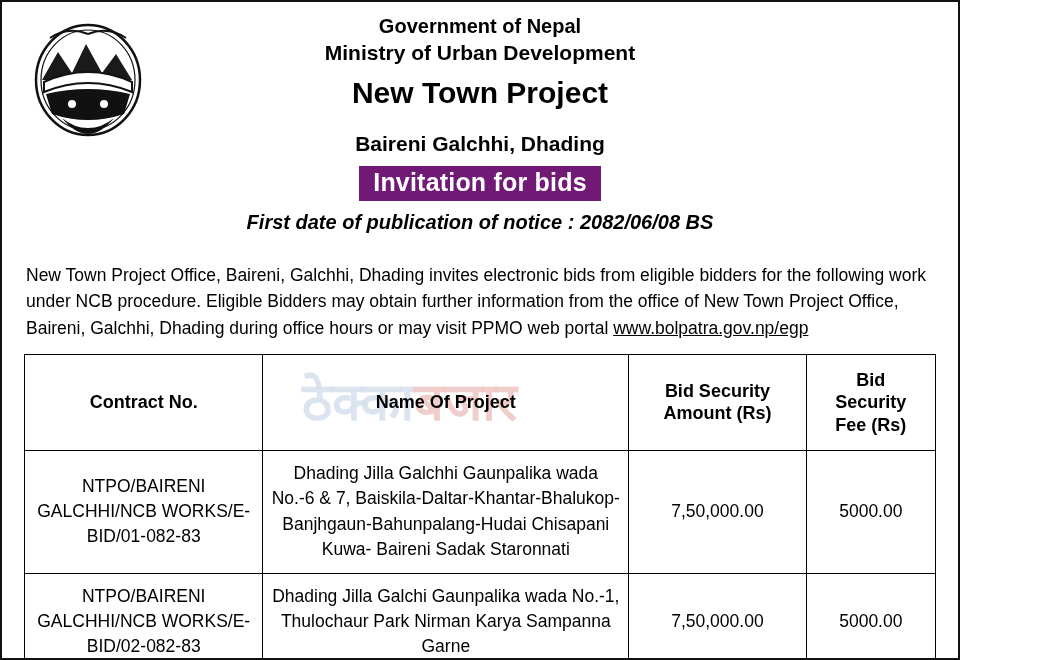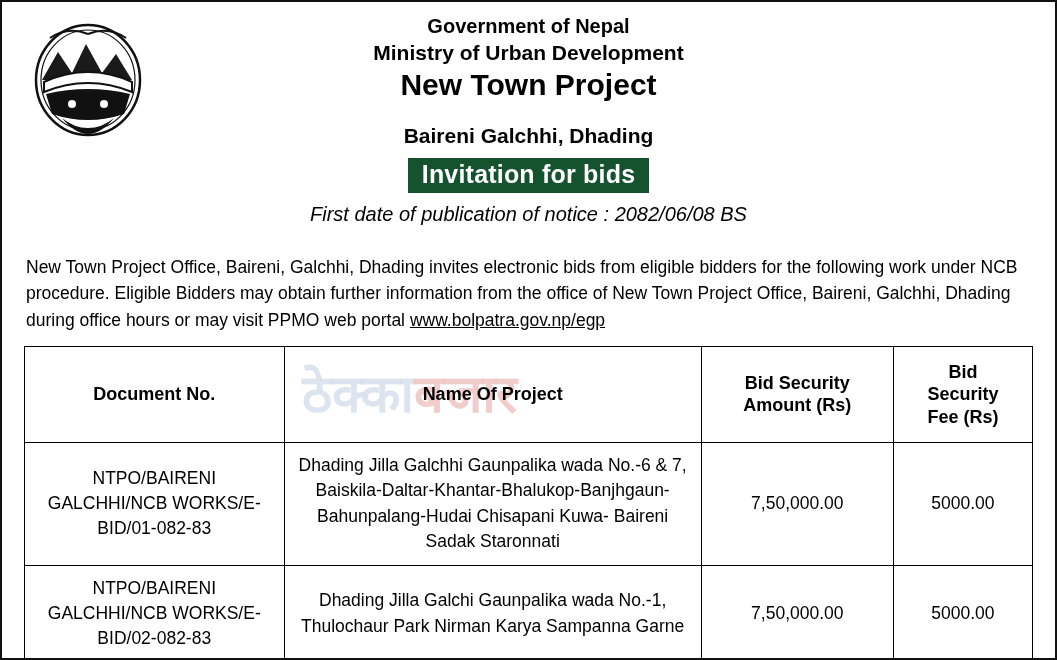--- a/index.html
+++ b/index.html
@@ -11,21 +11,21 @@
     width: 1057px;
     height: 660px;
     font-family: "Liberation Sans", sans-serif;
     color: #000;
     position: relative;
     overflow: hidden;
   }
   .page {
     position: absolute;
     left: 0; top: 0;
-    width: 1057px;
+    width: 960px;
     height: 660px;
     box-sizing: border-box;
     border: 2px solid #111;
   }
   
   .header {
     position: relative;
     padding-top: 12px;
     text-align: center;
   }
@@ -36,40 +36,40 @@
     width: 120px;
     height: 120px;
   }
   .hdr-line {
     font-weight: bold;
     line-height: 1.28;
   }
   .l1 { font-size: 20px; }
   .l2 { font-size: 21px; }
   .l3 { font-size: 22px; }
-  .l4 { font-size: 30px; margin-top: 0; }
+  .l4 { font-size: 30px; margin-top: 8px; }
   .l5 { font-size: 21px; margin-top: 18px; }
 
   .invite-wrap {
     margin-top: 8px;
     text-align: center;
   }
   .invite {
     display: inline-block;
-    background: #14532d;
+    background: #701a75;
     color: #fff;
     font-weight: bold;
     font-size: 25px;
     padding: 2px 14px 4px 14px;
     letter-spacing: 0.2px;
   }
   .pubdate {
     margin-top: 10px;
     text-align: center;
-    font-weight: normal;
+    font-weight: bold;
     font-style: italic;
     font-size: 20px;
   }
 
   
   .intro {
     margin: 28px 24px 0 24px;
     font-size: 17.5px;
     line-height: 1.52;
     text-align: left;
@@ -168,21 +168,21 @@
   </div>
 
   <div class="table-zone">
     <div class="watermark">
       <span>ठेक्का</span><span class="wm-red">बजार</span>
     </div>
 
     <table class="bids">
       <thead>
         <tr>
-          <th class="col-contract">Document No.</th>
+          <th class="col-contract">Contract No.</th>
           <th class="col-name">Name Of Project</th>
           <th class="col-security">
             <div>Bid Security</div>
             <div>Amount (Rs)</div>
           </th>
           <th class="col-fee">
             <div>Bid</div>
             <div>Security</div>
             <div>Fee (Rs)</div>
           </th>

